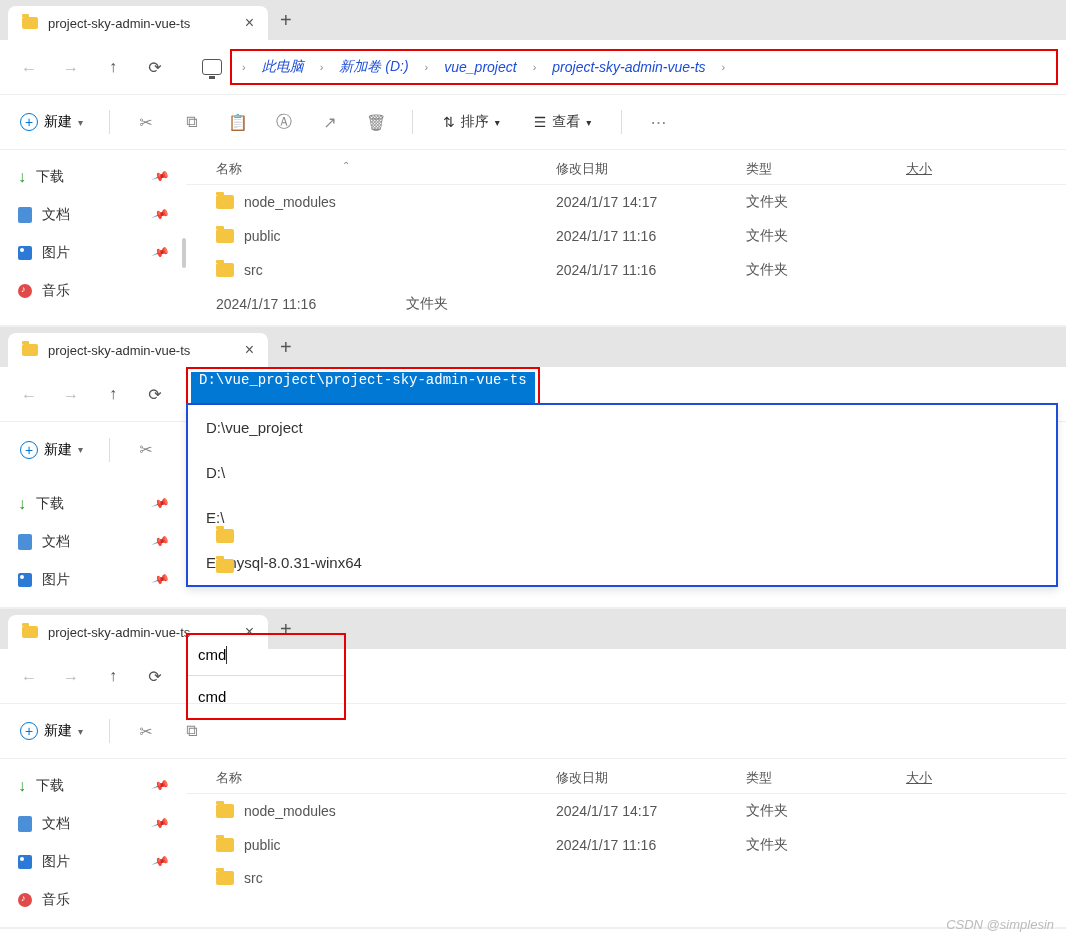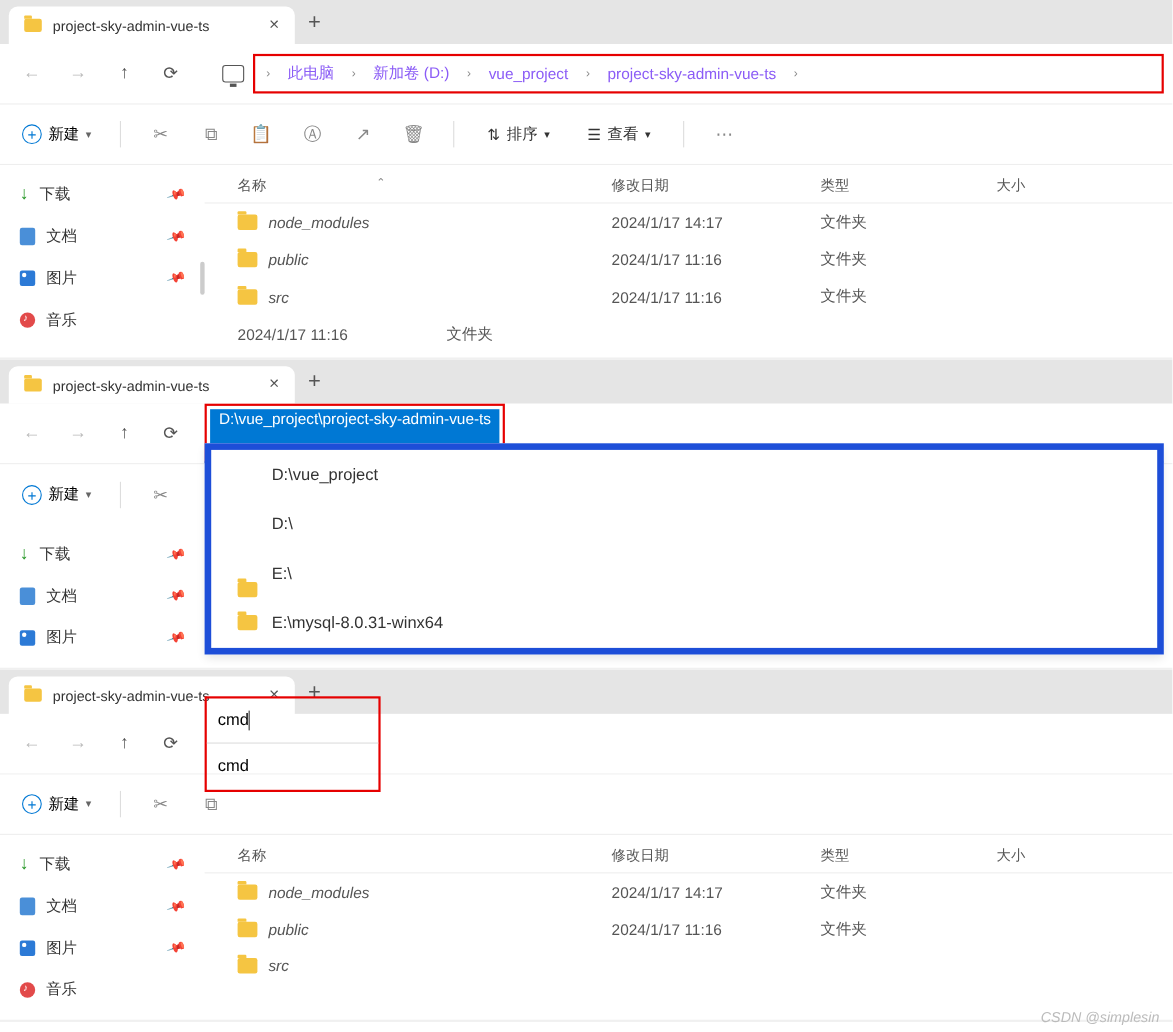--- a/index.html
+++ b/index.html
@@ -13,21 +13,21 @@
   .tab .close-x { font-size: 16px; color: #555; }
   .plus { margin-left: 12px; font-size: 20px; color: #555; }
   .navbar { display: flex; align-items: center; height: 54px; padding: 0 8px; background: #fff; }
   .nav-btn { width: 42px; height: 42px; display: flex; align-items: center; justify-content: center; color: #555; font-size: 16px; }
   .nav-btn.disabled { color: #bbb; }
   .monitor-ic { width: 20px; height: 16px; border: 1.5px solid #555; border-radius: 3px; position: relative; margin: 0 8px; }
   .monitor-ic::after { content: ''; position: absolute; bottom: -5px; left: 6px; width: 6px; height: 3px; background: #555; }
   .breadcrumb { display: flex; align-items: center; flex: 1; height: 36px; padding: 0 10px; gap: 16px; }
   .breadcrumb.red-box { border: 2.5px solid #e60000; }
   .bc-sep { color: #888; font-size: 11px; }
-  .bc-item { font-size: 14px; color: #8b5cf6; }
+  .bc-item { font-size: 14px; color: #1d4ed8; font-style: italic; }
   .toolbar { display:flex; align-items:center; height:56px; border-top:1px solid #eee; border-bottom:1px solid #eee; padding:0 10px; gap:6px; }
   .tb-new { display:flex; align-items:center; gap:6px; padding:6px 10px; border-radius:4px; }
   .tb-new .plus-circ { width:18px; height:18px; border:1.5px solid #0078d4; border-radius:50%; color:#0078d4; display:flex; align-items:center; justify-content:center; font-size:14px; line-height:1; }
   .tb-new span { font-size:14px; }
   .tb-sep { width:1px; height:24px; background:#ddd; margin:0 10px; }
   .tb-ic { width:40px; display:flex; align-items:center; justify-content:center; color:#888; font-size:16px; }
   .tb-grp { display:flex; align-items:center; gap:6px; font-size:14px; color:#333; padding:0 14px; }
   .content-row { display:flex; }
   .sidebar { width:186px; padding:8px 0; }
   .side-item { display:flex; align-items:center; height:38px; padding:0 18px; gap:10px; font-size:14px; color:#333; position:relative; }
@@ -37,31 +37,31 @@
   .ic-img { width:14px; height:14px; background:#2c7ad6; border-radius:2px; position:relative; }
   .ic-img::after { content:''; position:absolute; top:2px; left:2px; width:4px; height:4px; background:#fff; border-radius:50%; }
   .ic-music { width:14px; height:14px; background:#e24a4a; border-radius:50%; position:relative; }
   .ic-music::after { content:'♪'; color:#fff; font-size:9px; position:absolute; top:0; left:3px; }
   .ic-vid { width:14px; height:14px; background:#6b3fa8; border-radius:2px; }
   .main { flex:1; padding:4px 0; }
   .list-head { display:flex; padding:6px 30px; font-size:13px; color:#555; border-bottom:1px solid #eee; }
   .col-name { width:340px; display:flex; align-items:flex-start; gap:100px; }
   .col-date { width:190px; }
   .col-type { width:160px; }
-  .col-size { width:100px; }
+  .col-size { width:100px;text-decoration:underline; }
   .list-row { display:flex; padding:8px 30px; font-size:14px; color:#555; align-items:center; }
   .list-row .folder-ic { width:18px; height:14px; background:#f5c542; border-radius:2px; margin-right:10px; position:relative; }
   .list-row .folder-ic::before { content:''; position:absolute; top:-3px; left:0; width:8px; height:3px; background:#f5c542; border-radius:1px 1px 0 0; }
-  .list-row .cell-name { width:340px; display:flex; align-items:center;font-style:italic; }
+  .list-row .cell-name { width:340px; display:flex; align-items:center; }
   .sort-caret { font-size:10px; color:#888; }
   .addr-edit { flex:1; display:flex; align-items:center; position:relative; }
-  .addr-input { height:44px; padding:0 8px; font-size:14px; border:none; outline:none; }
+  .addr-input { height:44px; padding:0 8px; font-size:14px; border:none; outline:none;font-family:Liberation Mono, monospace; }
   .addr-input.selected { background:#0078d4; color:#fff; }
   .addr-box { border:2.5px solid #e60000; padding:3px 3px 3px 3px; display:flex; align-items:center; }
-  .dropdown { position:absolute; top:36px; left:0; right:0; background:#fff; border:6px solid #1d4ed8; box-shadow:0 4px 8px rgba(0,0,0,0.1);padding-left:37px; }
+  .dropdown { position:absolute; top:36px; left:0; right:0; background:#fff; border:2px solid #1d4ed8; box-shadow:0 4px 8px rgba(0,0,0,0.1); }
   .dropdown-item { padding:14px 18px; font-size:15px; color:#333; }
   .redbox-addr2 { position:relative; }
   .redbox-addr2 .addr-underline2 { position:absolute; bottom:0; left:0; right:0; height:2px; background:#0078d4; }
   .watermark { position:absolute; bottom:6px; right:12px; font-size:13px; color:#bbb; font-style:italic; }
   .sidebar-scroll { position:absolute; right:0; top:50%; width:4px; height:30px; background:#ccc; border-radius:2px; }
 </style>
 </head>
 <body>
 
 <div class="window">

